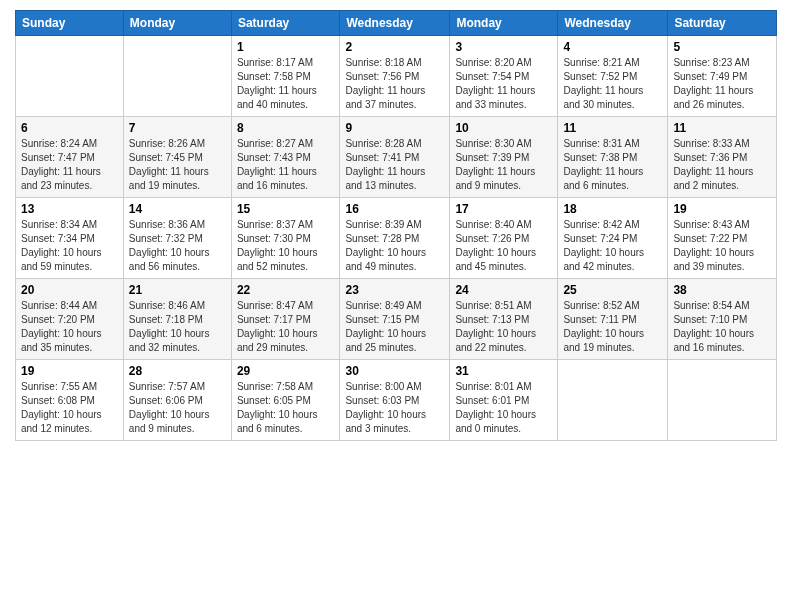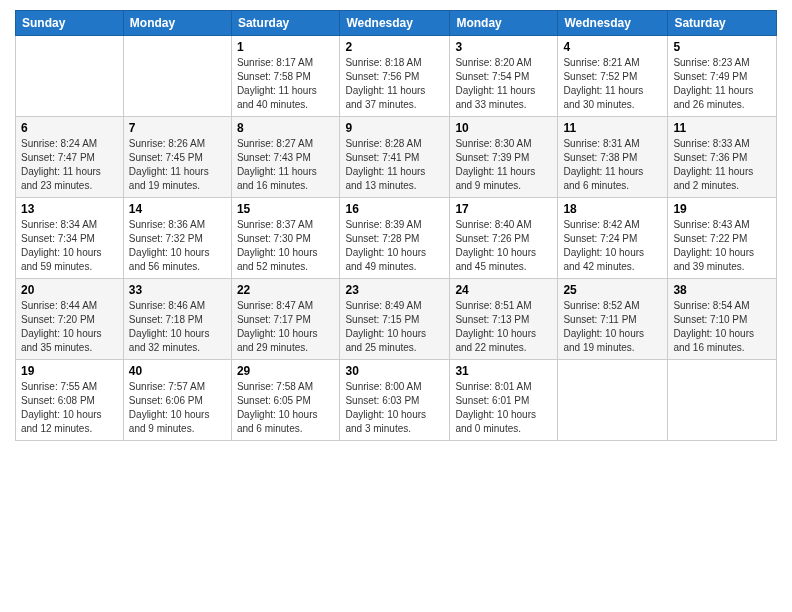--- a/index.html
+++ b/index.html
@@ -184,21 +184,21 @@
             <span class="day-num">19</span>
             <div class="day-info">Sunrise: 8:43 AM<br>Sunset: 7:22 PM<br>Daylight: 10 hours and 39 minutes.</div>
           </td>
         </tr>
         <tr class="row-even">
           <td>
             <span class="day-num">20</span>
             <div class="day-info">Sunrise: 8:44 AM<br>Sunset: 7:20 PM<br>Daylight: 10 hours and 35 minutes.</div>
           </td>
           <td>
-            <span class="day-num">33</span>
+            <span class="day-num">21</span>
             <div class="day-info">Sunrise: 8:46 AM<br>Sunset: 7:18 PM<br>Daylight: 10 hours and 32 minutes.</div>
           </td>
           <td>
             <span class="day-num">22</span>
             <div class="day-info">Sunrise: 8:47 AM<br>Sunset: 7:17 PM<br>Daylight: 10 hours and 29 minutes.</div>
           </td>
           <td>
             <span class="day-num">23</span>
             <div class="day-info">Sunrise: 8:49 AM<br>Sunset: 7:15 PM<br>Daylight: 10 hours and 25 minutes.</div>
           </td>
@@ -214,21 +214,21 @@
             <span class="day-num">38</span>
             <div class="day-info">Sunrise: 8:54 AM<br>Sunset: 7:10 PM<br>Daylight: 10 hours and 16 minutes.</div>
           </td>
         </tr>
         <tr class="row-odd">
           <td>
             <span class="day-num">19</span>
             <div class="day-info">Sunrise: 7:55 AM<br>Sunset: 6:08 PM<br>Daylight: 10 hours and 12 minutes.</div>
           </td>
           <td>
-            <span class="day-num">40</span>
+            <span class="day-num">28</span>
             <div class="day-info">Sunrise: 7:57 AM<br>Sunset: 6:06 PM<br>Daylight: 10 hours and 9 minutes.</div>
           </td>
           <td>
             <span class="day-num">29</span>
             <div class="day-info">Sunrise: 7:58 AM<br>Sunset: 6:05 PM<br>Daylight: 10 hours and 6 minutes.</div>
           </td>
           <td>
             <span class="day-num">30</span>
             <div class="day-info">Sunrise: 8:00 AM<br>Sunset: 6:03 PM<br>Daylight: 10 hours and 3 minutes.</div>
           </td>

